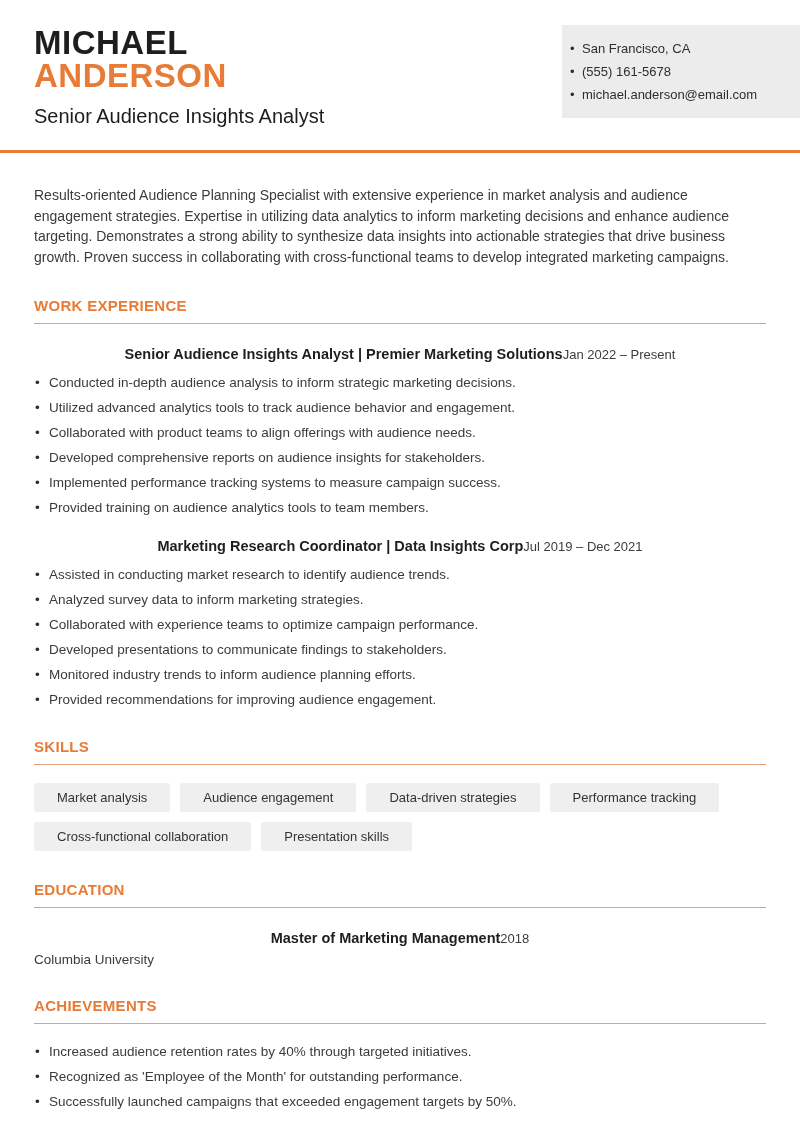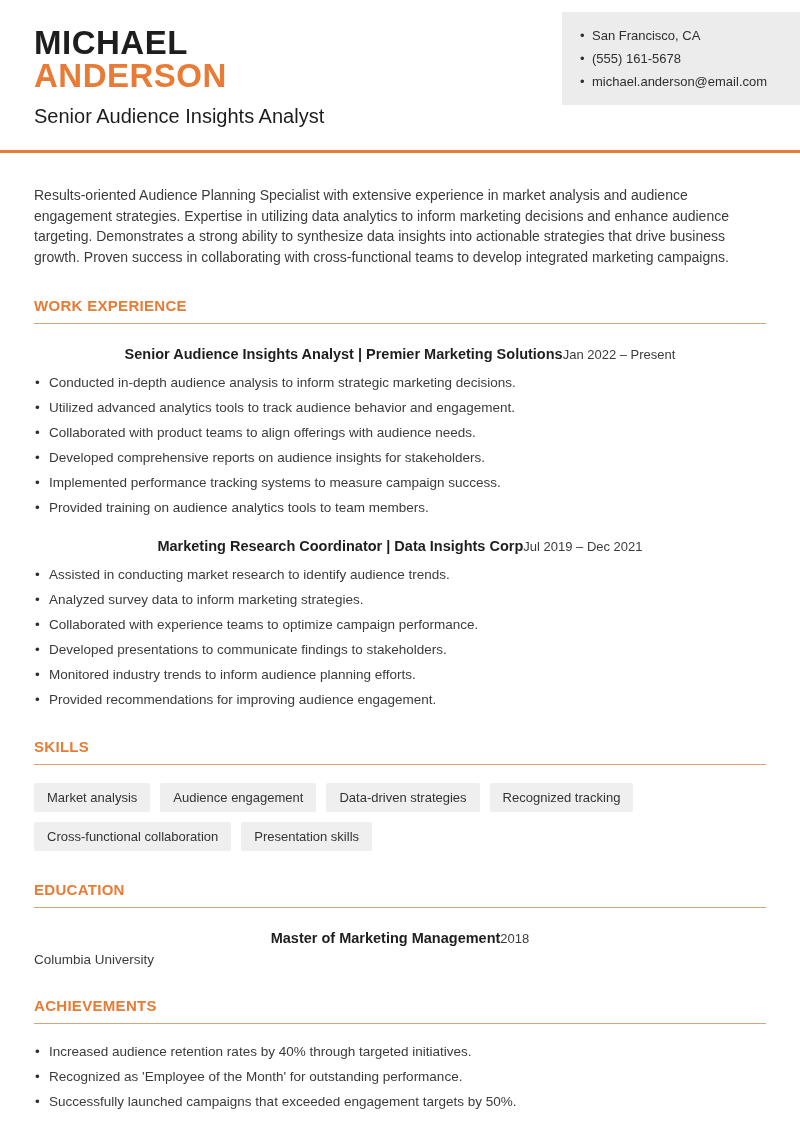--- a/index.html
+++ b/index.html
@@ -38,25 +38,25 @@
     text-transform:uppercase;
   }
   .name.last{color:var(--accent);}
   .job-title{
     margin-top:13px;
     font-size:20px;
     color:#1d1d1d;
   }
   .contact-box{
     position:absolute;
-    top:12px;
+    top:25px;
     right:0;
     width:238px;
     background:var(--contact-bg);
-    padding:12px 16px 12px 18px;
+    padding:12px 16px 12px 8px;
     font-size:13px;
     color:#2e2e2e;
   }
   .contact-item{
     position:relative;
     padding-left:12px;
     line-height:23px;
   }
   .contact-item::before{
     content:"•";
@@ -126,21 +126,21 @@
   .tags{
     display:flex;
     flex-wrap:wrap;
     gap:10px;
     margin-top:18px;
   }
   .tag{
     background:var(--tag-bg);
     color:#333333;
     font-size:13px;
-    padding:7px 13px;
+    padding:7px 23px;
     border-radius:2px;
     white-space:nowrap;
   }
   .edu-block{margin-top:22px;}
   .edu-school{
     margin-top:6px;
     font-size:13.5px;
     color:var(--text-body);
   }
   .section .bullets.standalone{margin-top:20px;}
@@ -201,21 +201,21 @@
         </ul>
       </div>
     </div>
 
     <div class="section">
       <div class="section-heading">SKILLS</div>
       <div class="tags">
         <span class="tag">Market analysis</span>
         <span class="tag">Audience engagement</span>
         <span class="tag">Data-driven strategies</span>
-        <span class="tag">Recognized tracking</span>
+        <span class="tag">Performance tracking</span>
         <span class="tag">Cross-functional collaboration</span>
         <span class="tag">Presentation skills</span>
       </div>
     </div>
 
     <div class="section">
       <div class="section-heading">EDUCATION</div>
       <div class="edu-block">
         <div class="edu-header">
           <div class="edu-degree">Master of Marketing Management</div>

